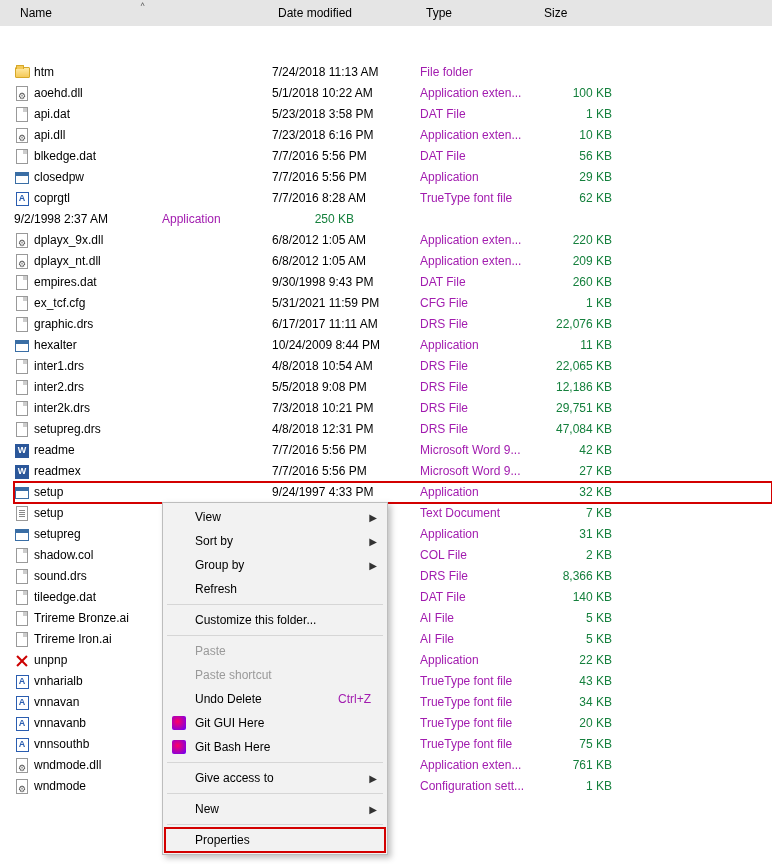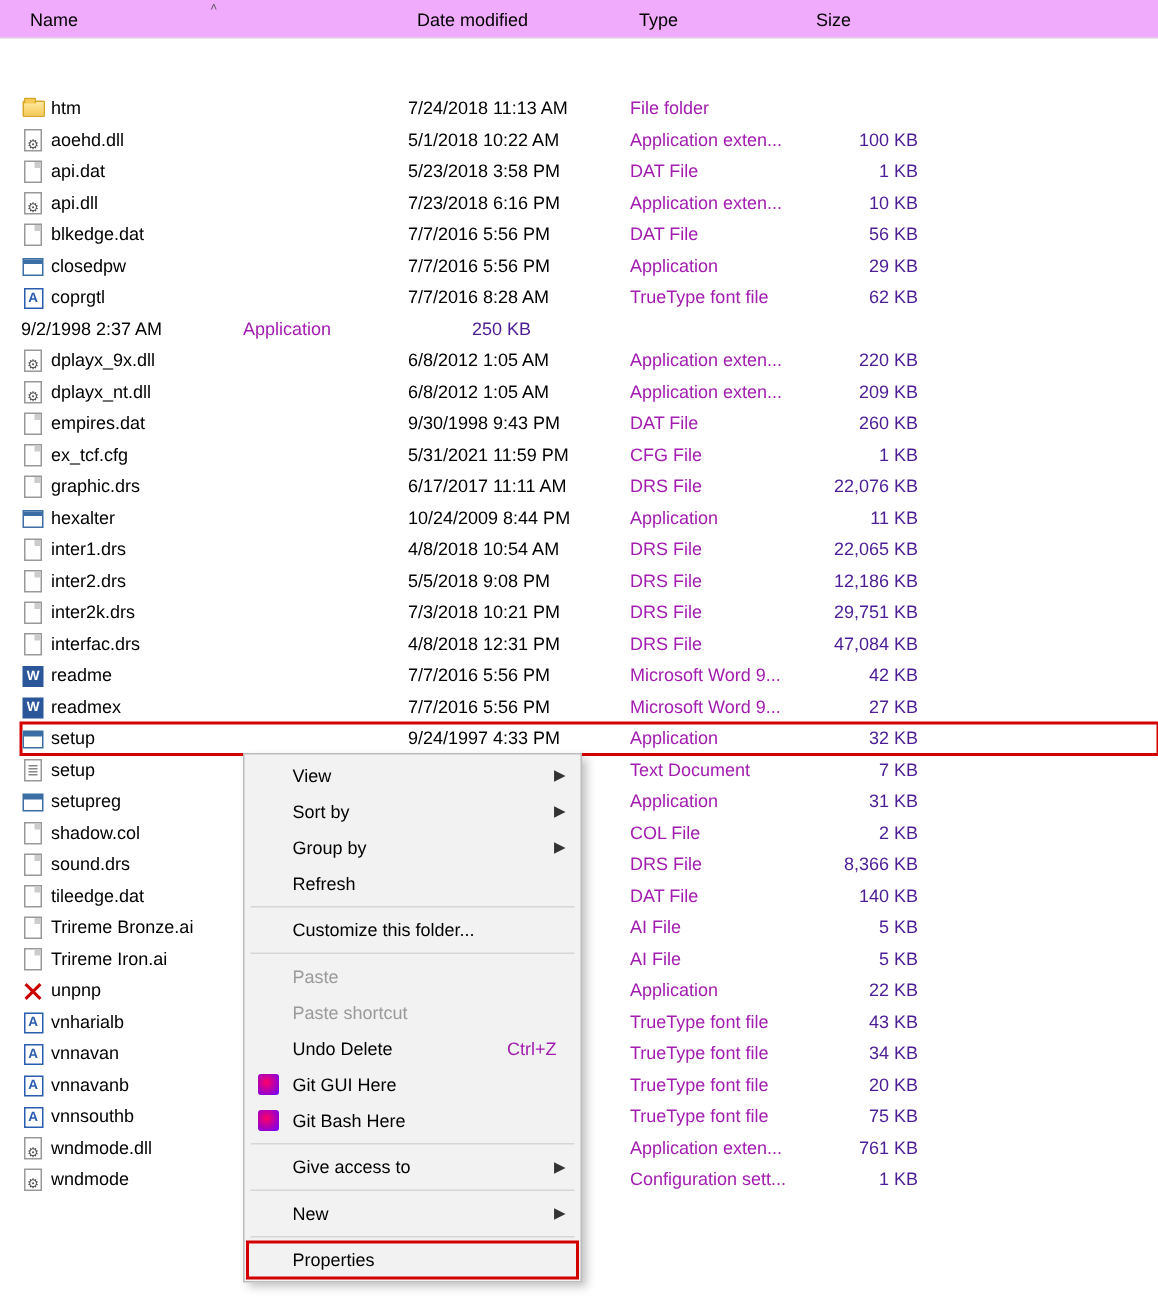--- a/index.html
+++ b/index.html
@@ -9,21 +9,21 @@
     color: #000;
     background: #fff;
     width: 772px;
     height: 864px;
     overflow: hidden;
     position: relative;
   }
   .header {
     display: flex;
     border-bottom: 1px solid #e5e5e5;
-    background: #f0abfc;
+    background: #e5e5e5;
     height: 26px;
     align-items: center;
     padding-left: 14px;
   }
   .header .col {
     font-size: 12px;
     color: #000;
     padding: 4px 6px;
     border-right: 1px solid transparent;
     position: relative;
@@ -47,21 +47,21 @@
   .row {
     display: flex;
     align-items: center;
     height: 21px;
     line-height: 21px;
     white-space: nowrap;
   }
   .row .c-name { width: 258px; display: flex; align-items: center; gap: 4px; overflow: hidden; }
   .row .c-date { width: 148px; color: #000; }
   .row .c-type { width: 118px; color: #a21caf; overflow: hidden; text-overflow: ellipsis; }
-  .row .c-size { width: 80px; text-align: right; padding-right: 6px; color: #4c1d95; }
+  .row .c-size { width: 80px; text-align: right; padding-right: 6px; color: #15803d; }
   .row.highlighted {
     outline: 2px solid #d30000;
     outline-offset: -1px;
   }
   .icon {
     width: 16px; height: 16px; display: inline-flex; align-items: center; justify-content: center;
     flex-shrink: 0;
   }
   
   .ic-folder { background: linear-gradient(#ffe9a2,#f5c957); border:1px solid #d6a828; border-radius:1px; width:15px; height:11px; position:relative; }
@@ -319,21 +319,21 @@
       </div>
       <div class="c-date">7/3/2018 10:21 PM</div>
       <div class="c-type">DRS File</div>
       <div class="c-size">29,751 KB</div>
     </div>
     <div class="row">
       <div class="c-name">
         <span class="icon">
           <span class="ic-page"></span>
         </span>
-        <span>interfac.drs</span>
+        <span>setupreg.drs</span>
       </div>
       <div class="c-date">4/8/2018 12:31 PM</div>
       <div class="c-type">DRS File</div>
       <div class="c-size">47,084 KB</div>
     </div>
     <div class="row">
       <div class="c-name">
         <span class="icon">
           <span class="ic-word"></span>
         </span>

